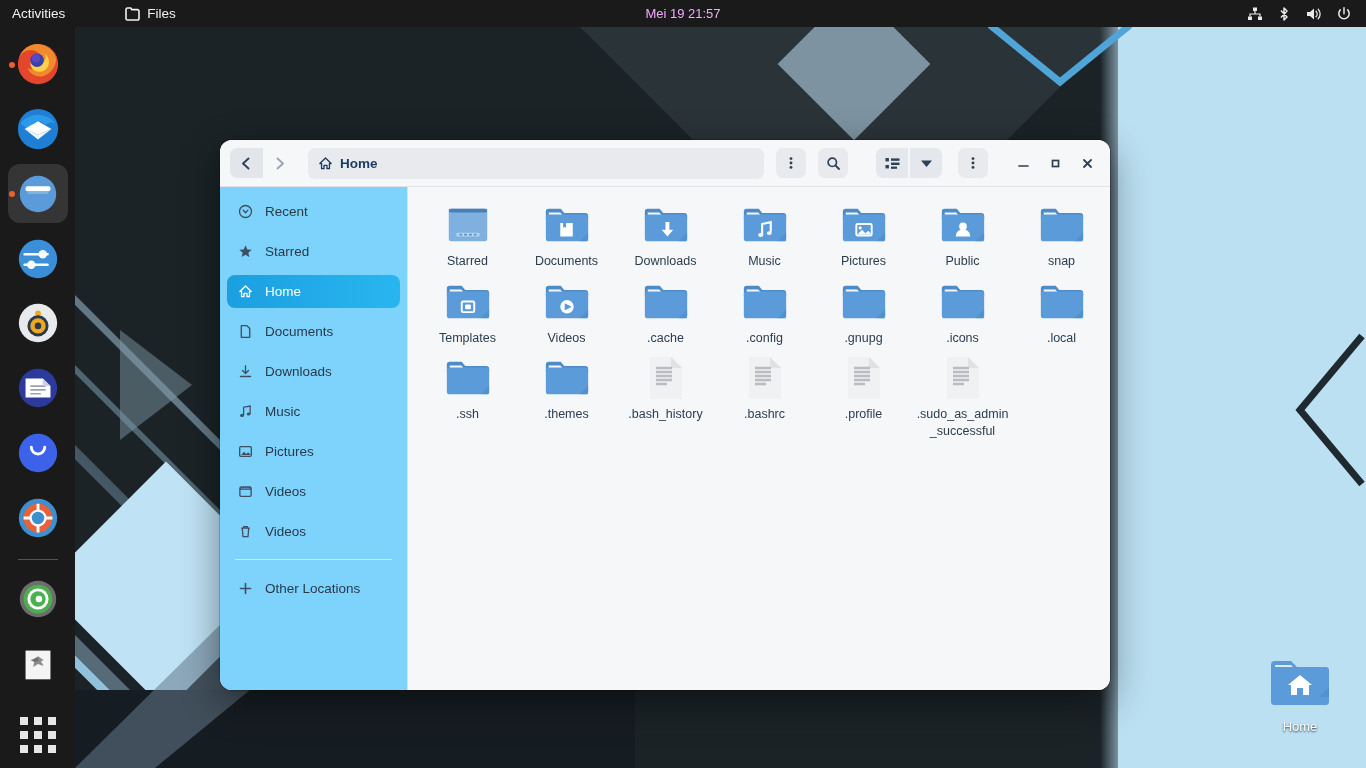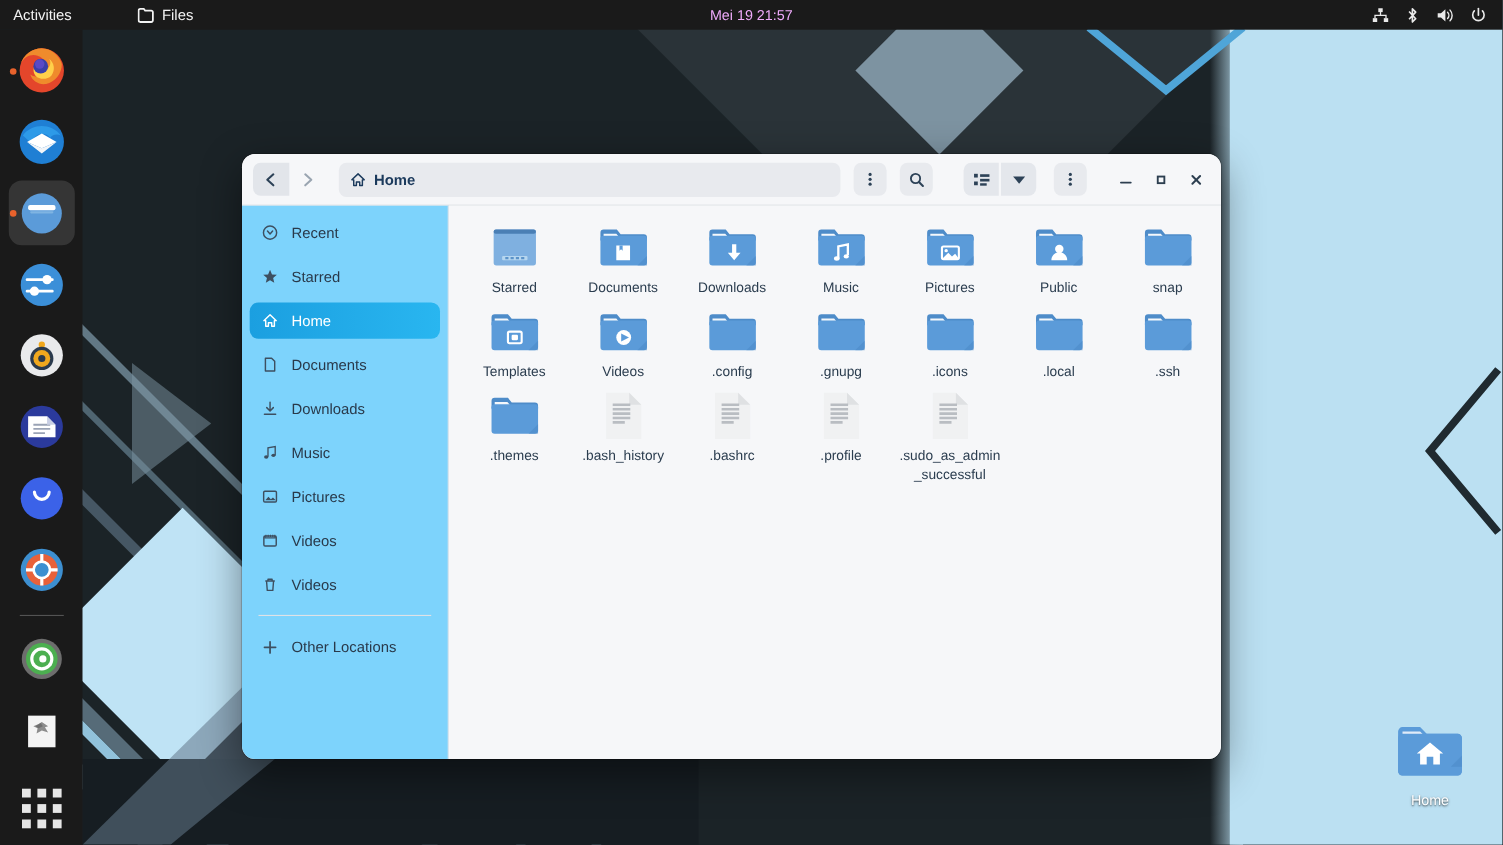--- a/index.html
+++ b/index.html
@@ -733,20 +733,31 @@
           </div>
           <div class="file-cell">
             <div class="file-icon">
               <svg width="50" height="46" viewBox="0 0 52 46">
                 <path d="M4 9a3 3 0 0 1 3-3h12.5l3.6 4.4H45a3 3 0 0 1 3 3v3H4z" fill="#4e8cc9"></path>
                 <path d="M7 10h12l3.4 4H45v4H7z" fill="#f4f8fc"></path>
                 <path d="M4 15a3 3 0 0 1 3-3h38a3 3 0 0 1 3 3v22a3 3 0 0 1-3 3H7a3 3 0 0 1-3-3z" fill="#5b9bd9"></path>
                 <path d="M39 40l9-9v9z" fill="#4a88c6" opacity=".55"></path>
               </svg>
             </div>
+            <div class="file-label">.cache</div>
+          </div>
+          <div class="file-cell">
+            <div class="file-icon">
+              <svg width="50" height="46" viewBox="0 0 52 46">
+                <path d="M4 9a3 3 0 0 1 3-3h12.5l3.6 4.4H45a3 3 0 0 1 3 3v3H4z" fill="#4e8cc9"></path>
+                <path d="M7 10h12l3.4 4H45v4H7z" fill="#f4f8fc"></path>
+                <path d="M4 15a3 3 0 0 1 3-3h38a3 3 0 0 1 3 3v22a3 3 0 0 1-3 3H7a3 3 0 0 1-3-3z" fill="#5b9bd9"></path>
+                <path d="M39 40l9-9v9z" fill="#4a88c6" opacity=".55"></path>
+              </svg>
+            </div>
             <div class="file-label">.config</div>
           </div>
           <div class="file-cell">
             <div class="file-icon">
               <svg width="50" height="46" viewBox="0 0 52 46">
                 <path d="M4 9a3 3 0 0 1 3-3h12.5l3.6 4.4H45a3 3 0 0 1 3 3v3H4z" fill="#4e8cc9"></path>
                 <path d="M7 10h12l3.4 4H45v4H7z" fill="#f4f8fc"></path>
                 <path d="M4 15a3 3 0 0 1 3-3h38a3 3 0 0 1 3 3v22a3 3 0 0 1-3 3H7a3 3 0 0 1-3-3z" fill="#5b9bd9"></path>
                 <path d="M39 40l9-9v9z" fill="#4a88c6" opacity=".55"></path>
               </svg>

